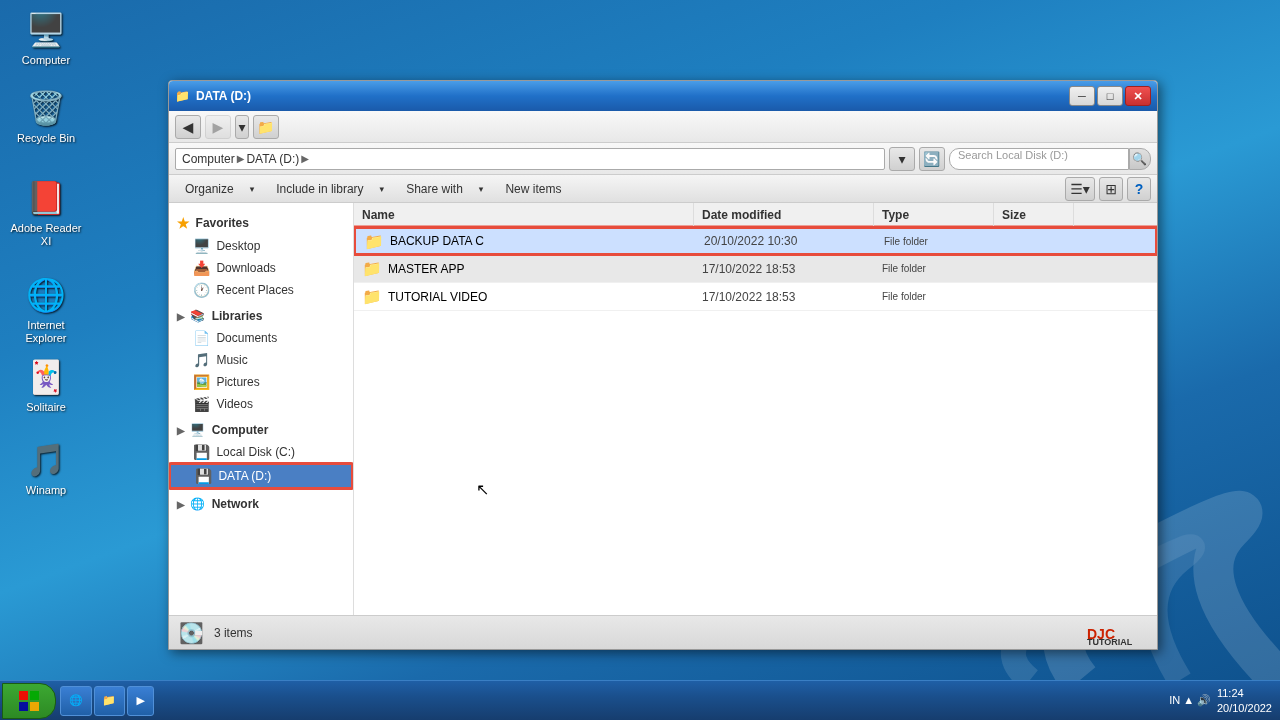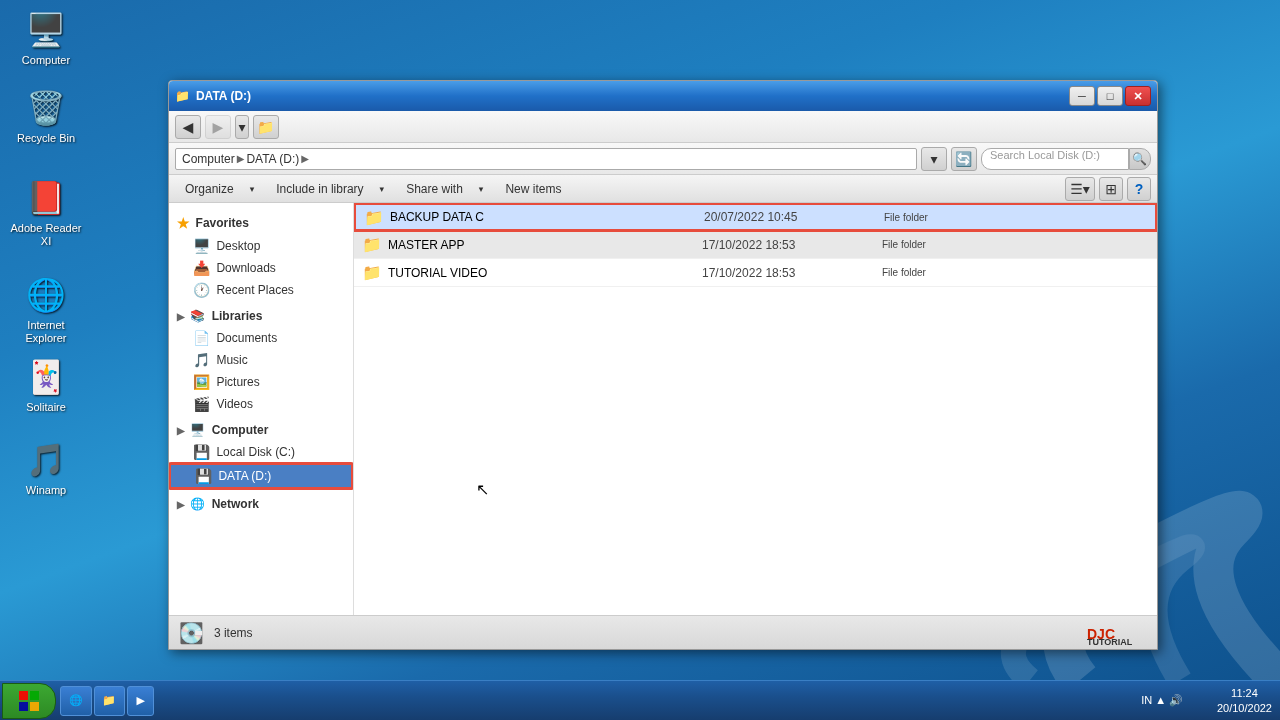--- a/index.html
+++ b/index.html
@@ -98,24 +98,23 @@
     }
     .taskbar-right {
       display: flex;
       align-items: center;
       gap: 6px;
       padding: 0 8px;
       color: white;
       font-size: 11px;
     }
     .clock {
-      text-align: center;
+      text-align: left;
       line-height: 1.3;
       font-size: 11px;
-      margin-left: 28px;
     }
 
     
     .explorer-window {
       position: absolute;
       top: 80px;
       left: 168px;
       width: 990px;
       height: 570px;
       background: #f0f0f0;
@@ -213,21 +212,21 @@
     }
     .address-breadcrumb {
       display: flex;
       align-items: center;
       gap: 2px;
       font-size: 12px;
       color: #333;
     }
     .breadcrumb-sep { color: #666; font-size: 10px; }
     .search-box {
-      width: 148px;
+      width: 180px;
       height: 22px;
       background: white;
       border: 1px solid #aaa;
       border-radius: 10px;
       padding: 0 24px 7px 8px;
       font-size: 11px;
       color: #999;
       display: flex;
       align-items: center;
       position: relative;
@@ -574,28 +573,42 @@
             <span class="section-arrow">▶</span>
             <span>🌐</span>
             <span>Network</span>
           </div>
         </div>
 
       </div>
 
       <div class="file-list">
 
+        <div class="file-list-header">
+          <div class="col-header col-name">
+            <span>Name</span>
+          </div>
+          <div class="col-header col-date">
+            <span>Date modified</span>
+          </div>
+          <div class="col-header col-type">
+            <span>Type</span>
+          </div>
+          <div class="col-header col-size">
+            <span>Size</span>
+          </div>
+        </div>
 
         <div class="file-row selected-file" style="border:2px solid #e74c3c;outline:1px solid #e74c3c;">
           <div class="file-cell name">
             <span class="folder-icon folder-yellow">📁</span>
             <span>BACKUP DATA C</span>
           </div>
           <div class="file-cell date">
-            <span>20/07/2022 10:45</span>
+            <span>20/10/2022 10:30</span>
           </div>
           <div class="file-cell type">
             <span>File folder</span>
           </div>
           <div class="file-cell size">
             <span></span>
           </div>
         </div>
 
         <div class="file-row highlighted">

